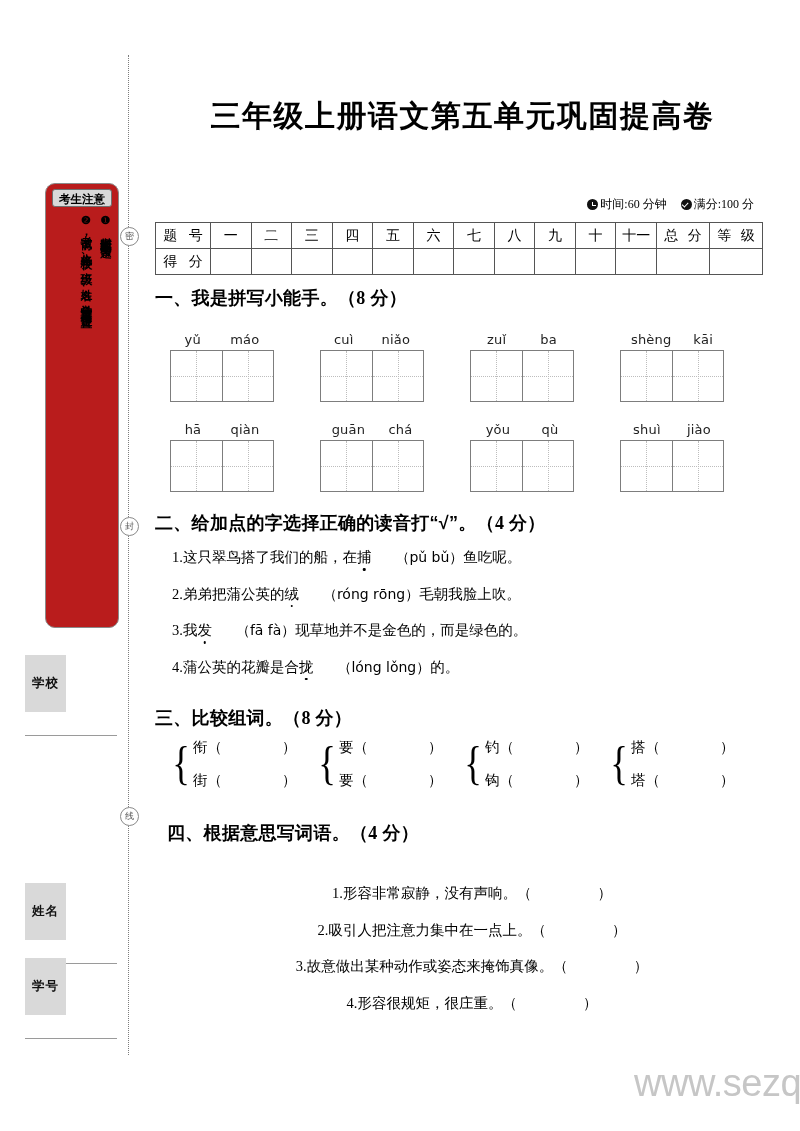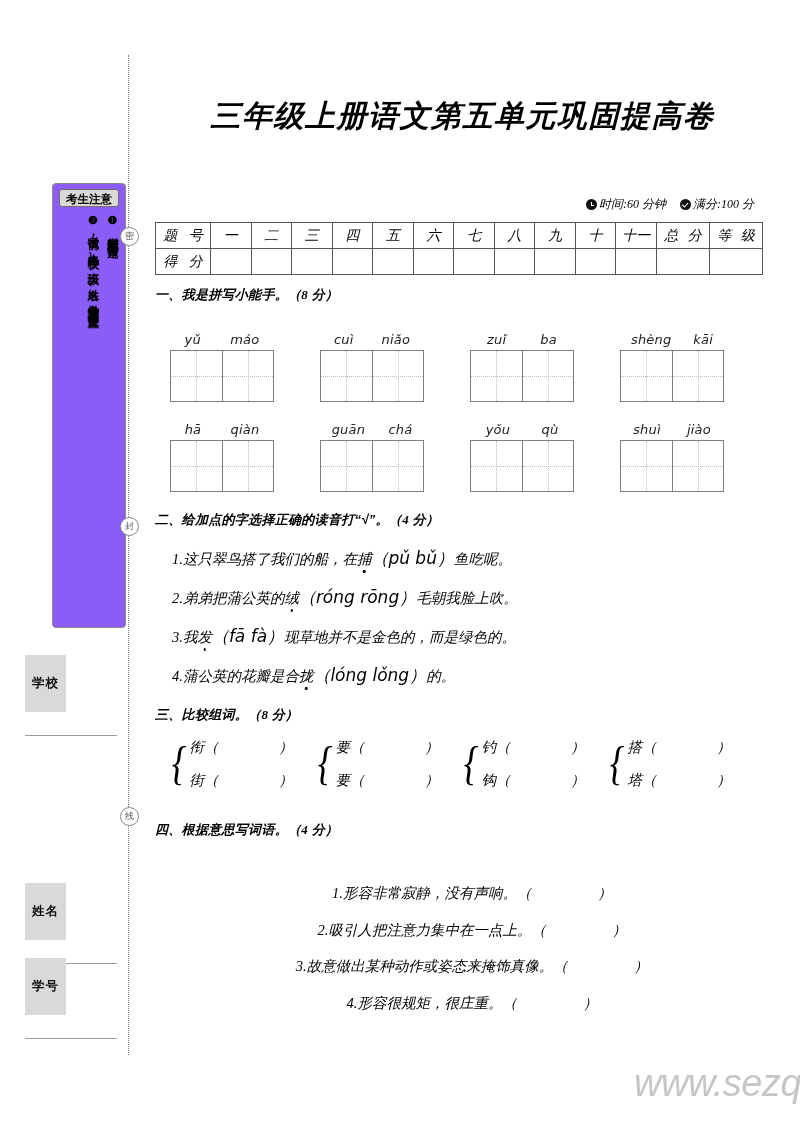--- a/index.html
+++ b/index.html
@@ -20,27 +20,27 @@
   #sidebar {
     position: absolute;
     left: 0;
     top: 0;
     width: 140px;
     height: 1131px;
   }
 
   .notice-box {
     position: absolute;
-    left: 52px;
+    left: 45px;
     top: 183px;
     width: 72px;
     height: 443px;
     border: 1px solid #8a8a8a;
-    background: #8b5cf6;
-    border-radius: 4px;
+    background: #b91c1c;
+    border-radius: 10px;
   }
   .notice-title {
     position: absolute;
     left: 6px;
     top: 5px;
     width: 60px;
     height: 18px;
     background: #d9d9d9;
     border: 1px solid #6f6f6f;
     border-radius: 3px;
@@ -131,21 +131,20 @@
   #info-field-2 { top: 883px; }
   #info-field-3 { top: 958px; }
 
   
   #paper {
     position: absolute;
     left: 150px;
     top: 0;
     width: 632px;
     height: 1094px;
-    font-style: italic;
   }
 
   #paper-title {
     position: absolute;
     left: 0;
     top: 96px;
     width: 625px;
     text-align: center;
     font-size: 30px;
     font-weight: bold;
@@ -221,34 +220,34 @@
     width: 54px;
     letter-spacing: 4px;
     text-indent: 4px;
   }
   #score-table td.wide-cell { width: 52px; letter-spacing: 3px; text-indent: 3px; }
 
   
   .sec-heading {
     position: absolute;
     left: 5px;
-    font-size: 13px;
+    font-size: 18px;
     font-weight: bold;
     font-family: "Liberation Sans", sans-serif;
     letter-spacing: 0.3px;
     white-space: nowrap;
   }
   .sec-heading .pts {
     font-family: "Liberation Serif", serif;
     font-weight: bold;
   }
   #sec1-heading { top: 286px; }
   #sec2-heading { top: 511px; }
   #sec3-heading { top: 706px; }
-  #sec4-heading { top: 821px; }
+  #sec4-heading { top: 821px; margin-left: 12px; }
 
   
   .tzg-row {
     position: absolute;
     left: 20px;
     width: 600px;
     display: flex;
     gap: 0;
   }
   #tzg-row-0 { top: 332px; }
@@ -317,21 +316,22 @@
     left: 50%;
     bottom: -6px;
     transform: translateX(-50%);
     width: 2.5px;
     height: 2.5px;
     border-radius: 50%;
     background: #000;
   }
   .pinyin-opt {
     font-family: "DejaVu Sans", sans-serif;
-    font-size: 17px;
+    font-size: 14px;
+    padding-left: 24px;
   }
 
   
   #sec3-groups {
     position: absolute;
     left: 20px;
     top: 738px;
     width: 600px;
     display: flex;
   }

